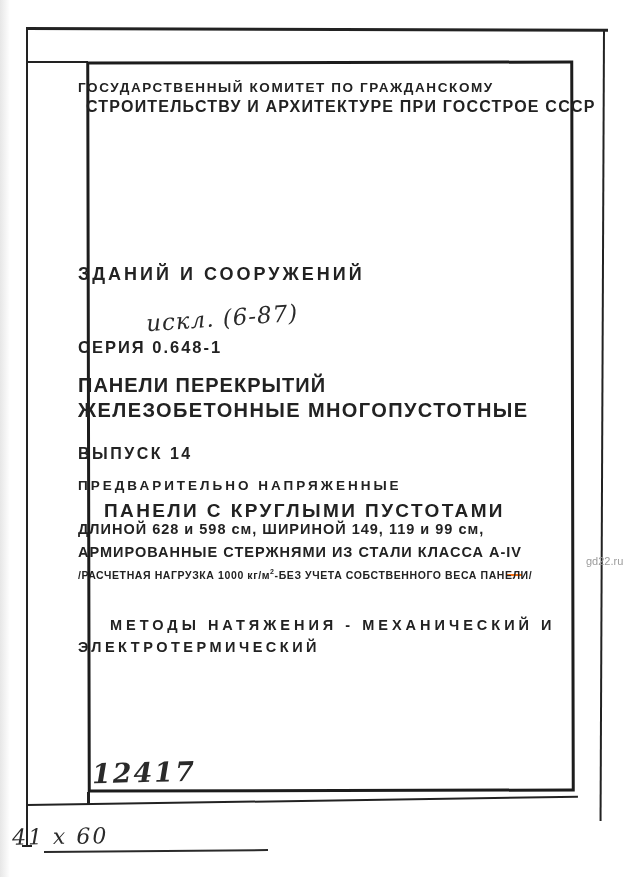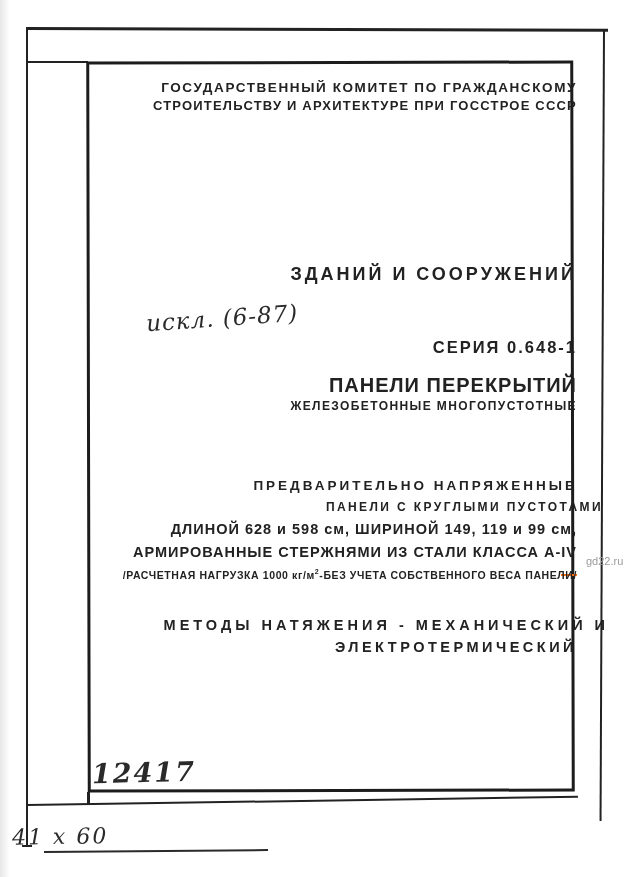--- a/index.html
+++ b/index.html
@@ -31,33 +31,33 @@
   .inner-frame{
     position:absolute;left:87px;top:61px;width:487px;height:731px;
     border:3px solid #1c1c1c;
     transform:rotate(-0.12deg);
     box-sizing:border-box;
   }
   .inner-left-ext{left:87px;top:792px;width:3px;height:13px;}
   .bottom-foot{left:22px;top:845px;width:10px;}
   .underline-size{left:44px;top:851px;width:224px;transform:rotate(-0.5deg);transform-origin:left center;background:#2a2a2a;}
 
-  .tc{position:absolute;left:87px;width:490px;text-align:right;white-space:nowrap;}
+  .tc{position:absolute;left:78px;width:490px;text-align:left;white-space:nowrap;}
   .block-text{font-weight:bold;color:#222;}
 
   .committee-1{top:80px;font-size:13.5px;letter-spacing:1.6px;}
-  .committee-2{top:98px;font-size:13px;letter-spacing:1.2px;}
+  .committee-2{top:98px;font-size:16px;letter-spacing:1.2px;margin-left:8px;}
   .title-1{top:227px;font-size:18px;letter-spacing:2.4px;}
   .title-2{top:264px;font-size:18px;letter-spacing:3px;}
   .series{top:338px;font-size:16.5px;letter-spacing:2px;}
   .subject-1{top:374px;font-size:20px;letter-spacing:1px;font-family:"Liberation Sans",sans-serif;}
-  .subject-2{top:399px;font-size:12px;letter-spacing:1.4px;}
+  .subject-2{top:399px;font-size:20px;letter-spacing:1.4px;}
   .issue{top:445px;font-size:16px;letter-spacing:2.5px;}
   .desc-1{top:478px;font-size:13.5px;letter-spacing:3px;}
-  .desc-2{top:500px;font-size:12px;letter-spacing:2.4px;padding-left:26px;}
+  .desc-2{top:500px;font-size:19px;letter-spacing:2.4px;padding-left:26px;}
   .desc-3{top:521px;font-size:14.5px;letter-spacing:1px;}
   .desc-4{top:544px;font-size:14.5px;letter-spacing:1px;}
   .steel-class{border-bottom:2px solid #f97316;padding-bottom:14px;}
   .load-note{top:568px;font-size:10.5px;letter-spacing:.6px;}
   .load-note sup{font-size:7px;}
   .methods-1{top:617px;font-size:14.5px;letter-spacing:4px;margin-left:32px;}
   .methods-2{top:639px;font-size:14.5px;letter-spacing:3.5px;}
 
   .handwriting{
     position:absolute;
@@ -97,20 +97,21 @@
 
   <div class="tc block-text title-2">ЗДАНИЙ И СООРУЖЕНИЙ</div>
 
   <div class="handwriting hw-excl">искл. (6-87)</div>
 
   <div class="tc block-text series">СЕРИЯ 0.648-1</div>
 
   <div class="tc block-text subject-1">ПАНЕЛИ ПЕРЕКРЫТИЙ</div>
   <div class="tc block-text subject-2">ЖЕЛЕЗОБЕТОННЫЕ МНОГОПУСТОТНЫЕ</div>
 
+  <div class="tc block-text issue">ВЫПУСК 14</div>
 
   <div class="tc block-text desc-1">ПРЕДВАРИТЕЛЬНО НАПРЯЖЕННЫЕ</div>
   <div class="tc block-text desc-2">ПАНЕЛИ С КРУГЛЫМИ ПУСТОТАМИ</div>
   <div class="tc block-text desc-3">ДЛИНОЙ 628 и 598 см, ШИРИНОЙ 149, 119 и 99 см,</div>
   <div class="tc block-text desc-4"><span>АРМИРОВАННЫЕ СТЕРЖНЯМИ ИЗ СТАЛИ КЛАССА А-</span><span class="steel-class">IV</span></div>
   <div class="tc block-text load-note"><span>/РАСЧЕТНАЯ НАГРУЗКА 1000 кг/м</span><sup>2</sup><span>-БЕЗ УЧЕТА СОБСТВЕННОГО ВЕСА ПАНЕЛИ/</span></div>
 
   <div class="tc block-text methods-1">МЕТОДЫ НАТЯЖЕНИЯ - МЕХАНИЧЕСКИЙ И</div>
   <div class="tc block-text methods-2">ЭЛЕКТРОТЕРМИЧЕСКИЙ</div>
 

